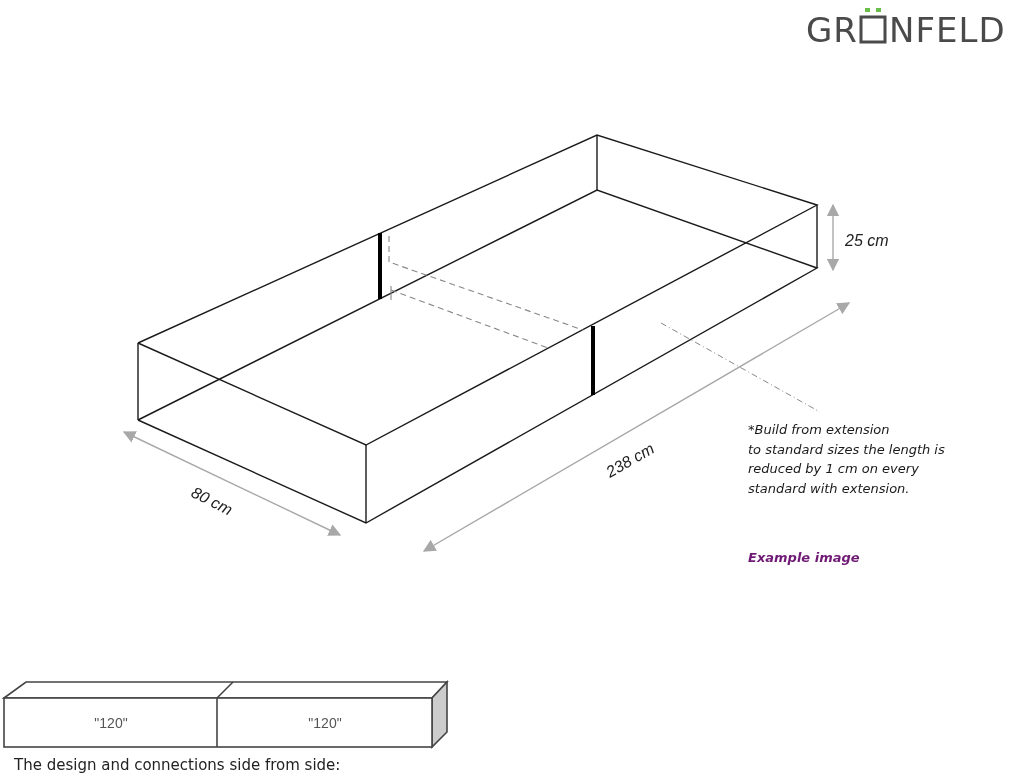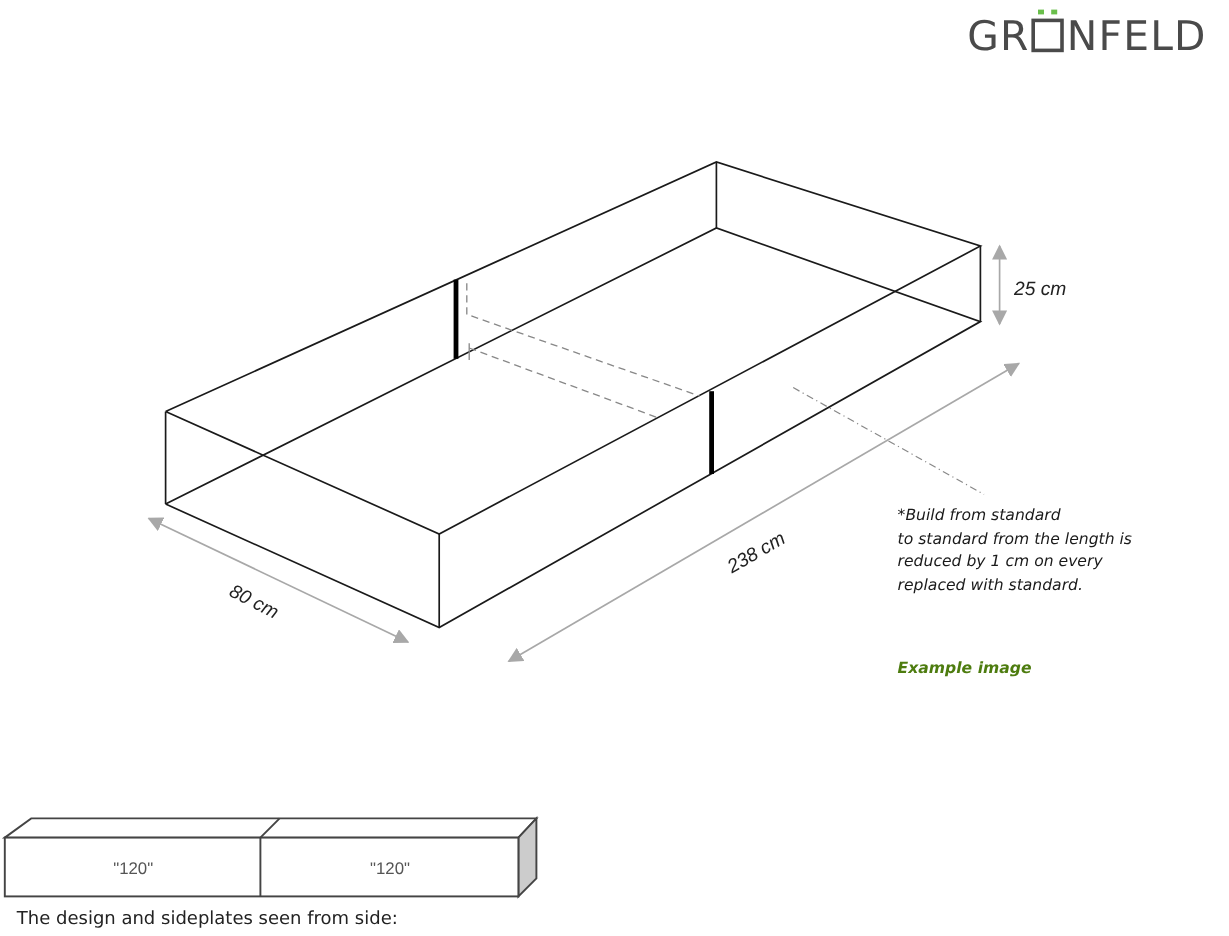--- a/index.html
+++ b/index.html
@@ -2,21 +2,21 @@
 <html><head>
   <meta charset="utf-8">
   <style>
     html, body { margin: 0; padding: 0; background: #ffffff; }
     body { width: 1024px; height: 780px; position: relative; overflow: hidden; font-family: "DejaVu Sans", sans-serif; }
     .logo { position: absolute; top: 4px; left: 806px; width: 210px; height: 46px; }
     .logo-text { font-family: "DejaVu Sans", sans-serif; font-size: 34px; fill: #4a4a4a; letter-spacing: 1px; }
     .drawing { position: absolute; left: 0; top: 0; }
     .note { position: absolute; left: 748px; top: 420px; width: 240px; font-family: "DejaVu Sans", sans-serif; font-style: italic; font-size: 13px; line-height: 19.5px; color: #1a1a1a; }
     .note-line { display: block; white-space: nowrap; }
-    .example { position: absolute; left: 748px; top: 550px; font-family: "DejaVu Sans", sans-serif; font-style: italic; font-weight: bold; font-size: 13px; color: #4d7c0f; }
+    .example { position: absolute; left: 748px; top: 550px; font-family: "DejaVu Sans", sans-serif; font-style: italic; font-weight: bold; font-size: 13px; color: #701a75; }
     .side-caption { position: absolute; left: 14px; top: 756px; font-family: "DejaVu Sans", sans-serif; font-size: 15px; color: #222; white-space: nowrap; }
     .dim-label { font-family: "Liberation Sans", sans-serif; font-style: italic; font-size: 16px; fill: #222; }
     .mod-label { font-family: "Liberation Sans", sans-serif; font-size: 14px; fill: #555; }
   </style>
 </head>
 <body>
 
 <svg class="logo" viewBox="0 0 210 46" xmlns="http://www.w3.org/2000/svg">
   <text x="0" y="38" class="logo-text">GR</text>
 
@@ -73,20 +73,20 @@
     <polygon points="432,698 447,682 447,732 432,747" fill="#cccccc"></polygon>
     <rect x="4" y="698" width="428" height="49"></rect>
     <line x1="217" y1="698" x2="217" y2="747"></line>
     <line x1="217" y1="698" x2="233" y2="682"></line>
   </g>
   <text class="mod-label" x="111" y="728" text-anchor="middle">"120"</text>
   <text class="mod-label" x="325" y="728" text-anchor="middle">"120"</text>
 </svg>
 
 <div class="note">
-  <span class="note-line">*Build from standard</span>
-  <span class="note-line">to standard from the length is</span>
+  <span class="note-line">*Build from extension</span>
+  <span class="note-line">to standard sizes the length is</span>
   <span class="note-line">reduced by 1 cm on every</span>
-  <span class="note-line">replaced with standard.</span>
+  <span class="note-line">standard with extension.</span>
 </div>
 <div class="example">Example image</div>
 
-<div class="side-caption">The design and sideplates seen from side:</div>
+<div class="side-caption">The design and connections side from side:</div>
 
 </body></html>

